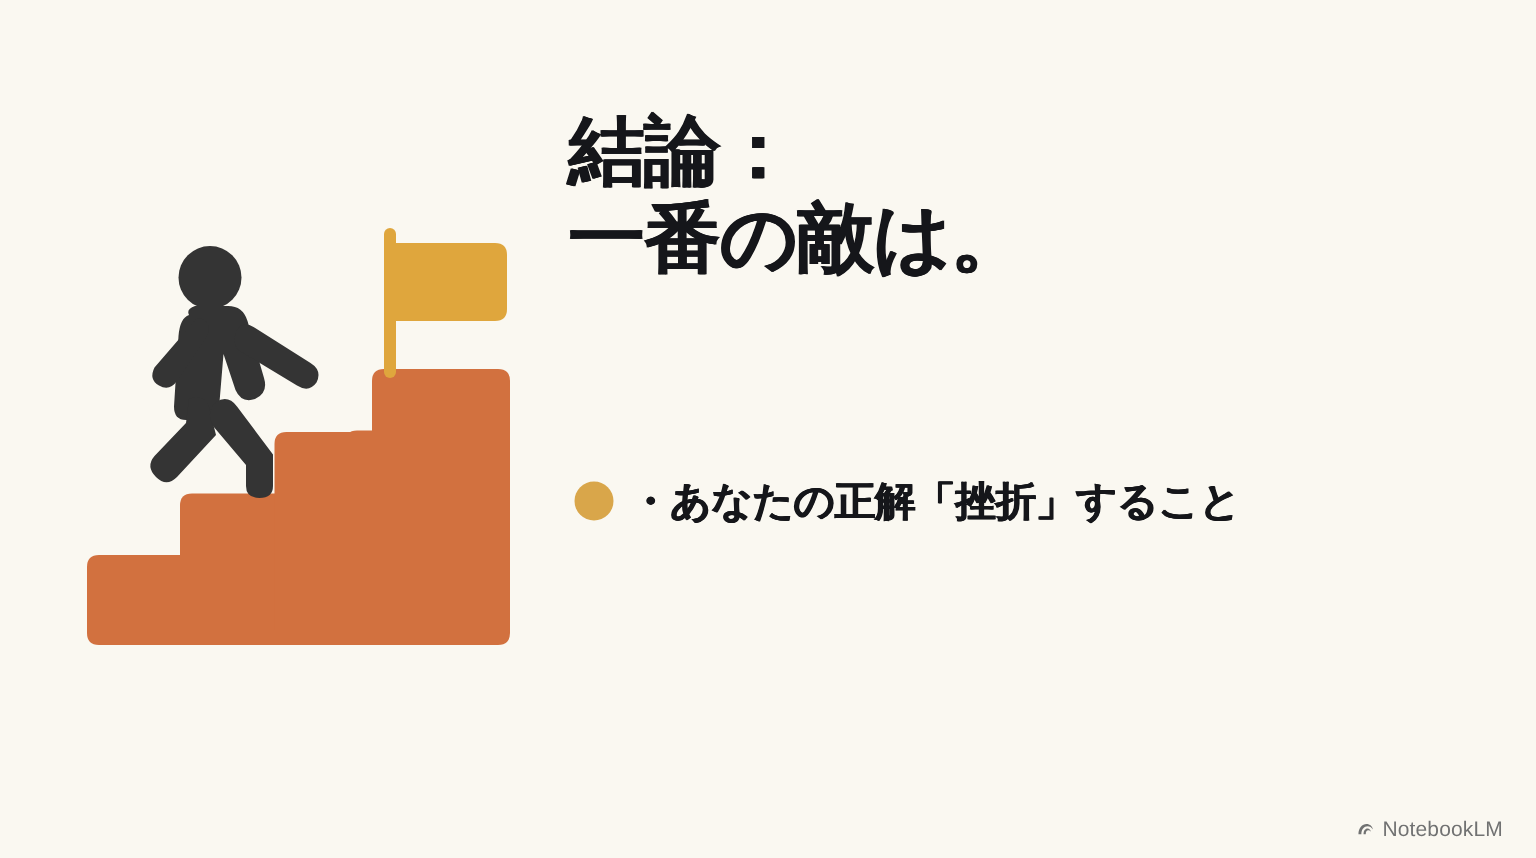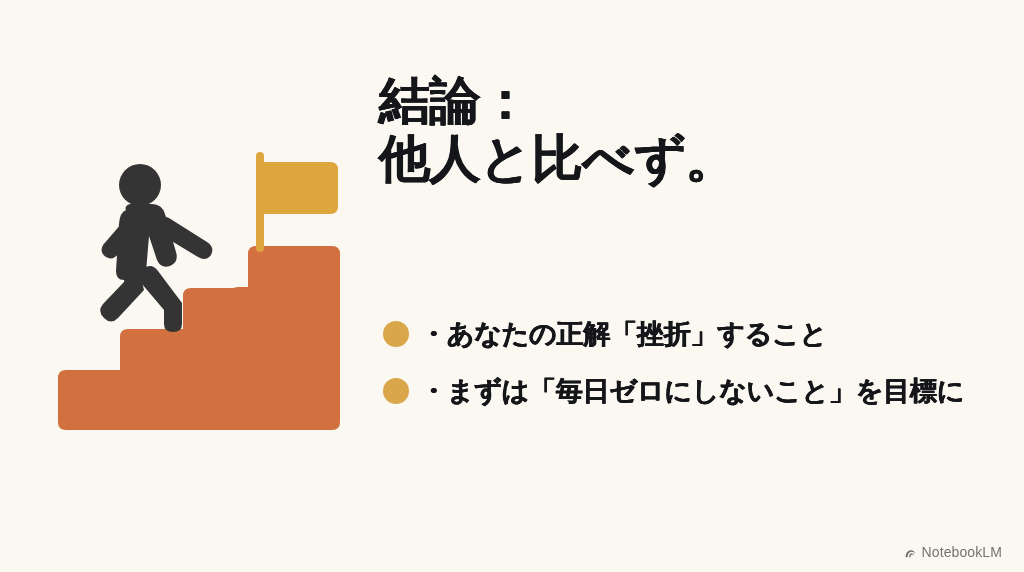--- a/index.html
+++ b/index.html
@@ -202,31 +202,27 @@
                  Q 124 192 124 184
                  L 124 170
                  L 102 144
                  Q 97 135 104 128 Z"></path>
       </g>
     </svg>
   </div>
 
   <div class="title-block">
     <div class="title-line">結論：</div>
-    <div class="title-line">他人と比べず。</div>
+    <div class="title-line">一番の敵は。</div>
   </div>
 
   <div class="bullets">
     <div class="bullet-row">
       <span class="bullet-dot"></span>
       <span class="bullet-text">・あなたの正解「挫折」すること</span>
-    </div>
-    <div class="bullet-row">
-      <span class="bullet-dot"></span>
-      <span class="bullet-text">・まずは「毎日ゼロにしないこと」を目標に</span>
     </div>
   </div>
 
   <div class="watermark">
     <span class="watermark-icon">
       <svg viewBox="0 0 16 16" xmlns="http://www.w3.org/2000/svg" aria-hidden="true">
         <path d="M2 12.5 C2 7.2 5.2 4 8.6 4 C11.4 4 13.6 6 13.9 8.6 C12.9 6.9 11.3 5.9 9.6 5.9 C6.6 5.9 4.4 8.4 4.4 12.5 Z" fill="#3d3f42"></path>
         <path d="M6.2 12.5 C6.2 9.6 7.6 7.8 9.4 7.8 C10.9 7.8 12 8.9 12.2 10.4 C11.6 9.6 10.9 9.2 10.1 9.2 C8.8 9.2 8 10.4 8 12.5 Z" fill="#3d3f42"></path>
       </svg>
     </span>

